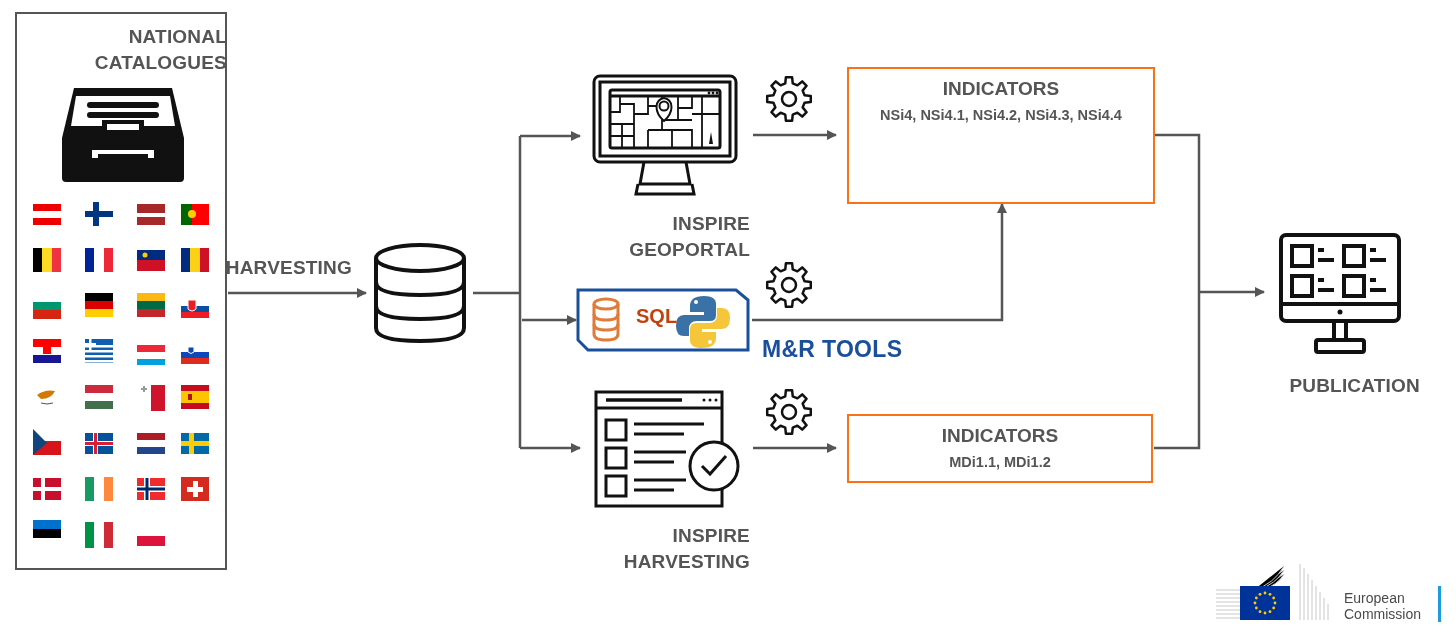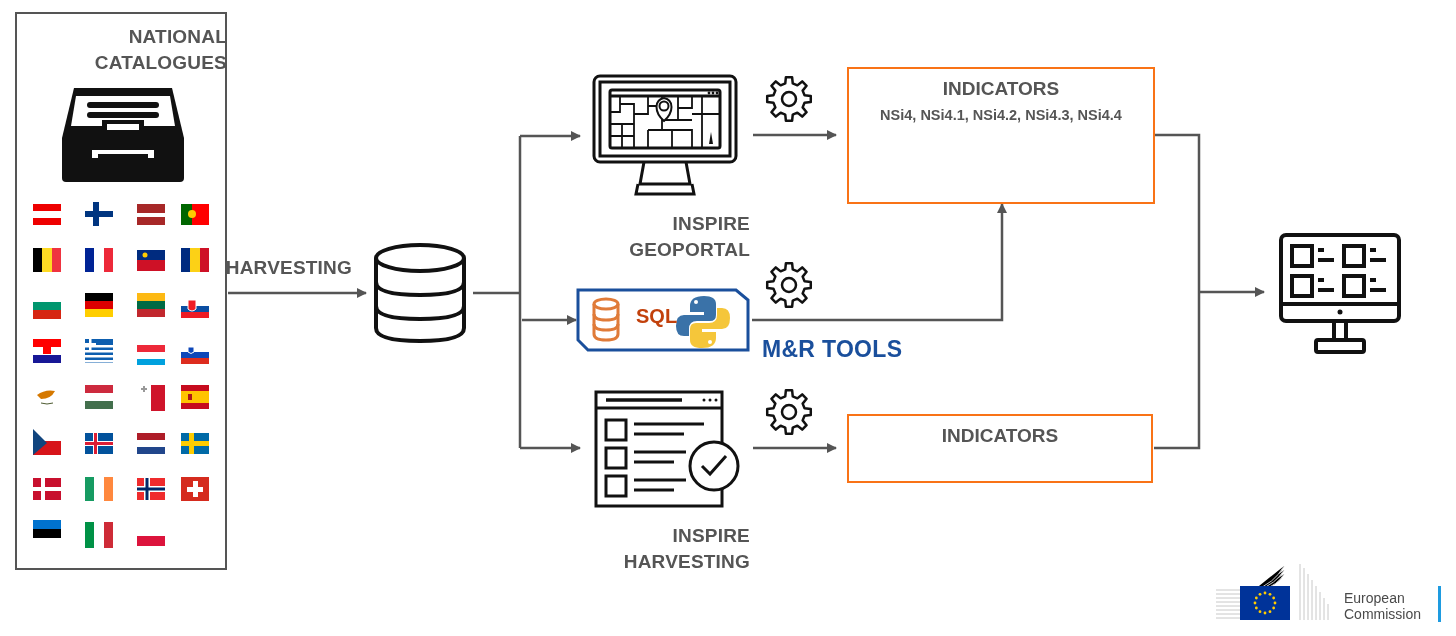--- a/index.html
+++ b/index.html
@@ -314,20 +314,21 @@
 
 <div class="abs ind-box" style="left:847px; top:67px; width:308px; height:137px;">
   <div class="ind-title">INDICATORS</div>
   <div style="margin-top:4px;">
     <div class="ind-line">NSi4, NSi4.1, NSi4.2, NSi4.3, NSi4.4</div>
   </div>
 </div>
 
 <div class="abs ind-box" style="left:847px; top:414px; width:306px; height:69px;">
   <div class="ind-title">INDICATORS</div>
+  <div class="ind-line" style="margin-top:4px;">MDi1.1, MDi1.2</div>
 </div>
 
 <svg class="abs" style="left:1278px; top:232px;" width="124" height="124" viewBox="0 0 124 124">
   <g fill="none" stroke="#111" stroke-width="4">
     <rect x="3" y="3" width="118" height="86" rx="5"></rect>
     <line x1="3" y1="72" x2="121" y2="72"></line>
     <rect x="14" y="14" width="20" height="20"></rect>
     <rect x="14" y="44" width="20" height="20"></rect>
     <rect x="66" y="14" width="20" height="20"></rect>
     <rect x="66" y="44" width="20" height="20"></rect>
@@ -338,20 +339,21 @@
     <line x1="92" y1="18" x2="98" y2="18"></line>
       <line x1="92" y1="28" x2="108" y2="28"></line>
     <line x1="92" y1="48" x2="98" y2="48"></line>
       <line x1="92" y1="58" x2="108" y2="58"></line>
     <path d="M56,89 L56,108 M68,89 L68,108"></path>
     <rect x="38" y="108" width="48" height="12" rx="2"></rect>
   </g>
   <circle cx="62" cy="80" r="2.5" fill="#111"></circle>
 </svg>
 <div class="abs label" style="left:1250px; top:373px; width:170px;">
+  <div>PUBLICATION</div>
 </div>
 
 <svg class="abs" style="left:1214px; top:560px;" width="122" height="64" viewBox="0 0 122 64">
   <g stroke="#c8c8c8" stroke-width="1">
     <path d="M2,30 L70,30 M2,34 L66,34 M2,38 L66,38 M2,42 L66,42 M2,46 L66,46 M2,50 L66,50 M2,54 L66,54 M2,58 L66,58"></path>
     <path d="M40,30 Q60,24 70,6 M44,30 Q62,24 70,10 M48,30 Q64,25 70,14"></path>
     <path d="M86,4 L86,60 M90,8 L90,60 M94,14 L94,60 M98,20 L98,60 M102,26 L102,60 M106,32 L106,60 M110,38 L110,60 M114,44 L114,60"></path>
   </g>
   <rect x="26" y="26" width="50" height="34" fill="#003399"></rect>
   <g id="eu-stars" fill="#ffcc00">

